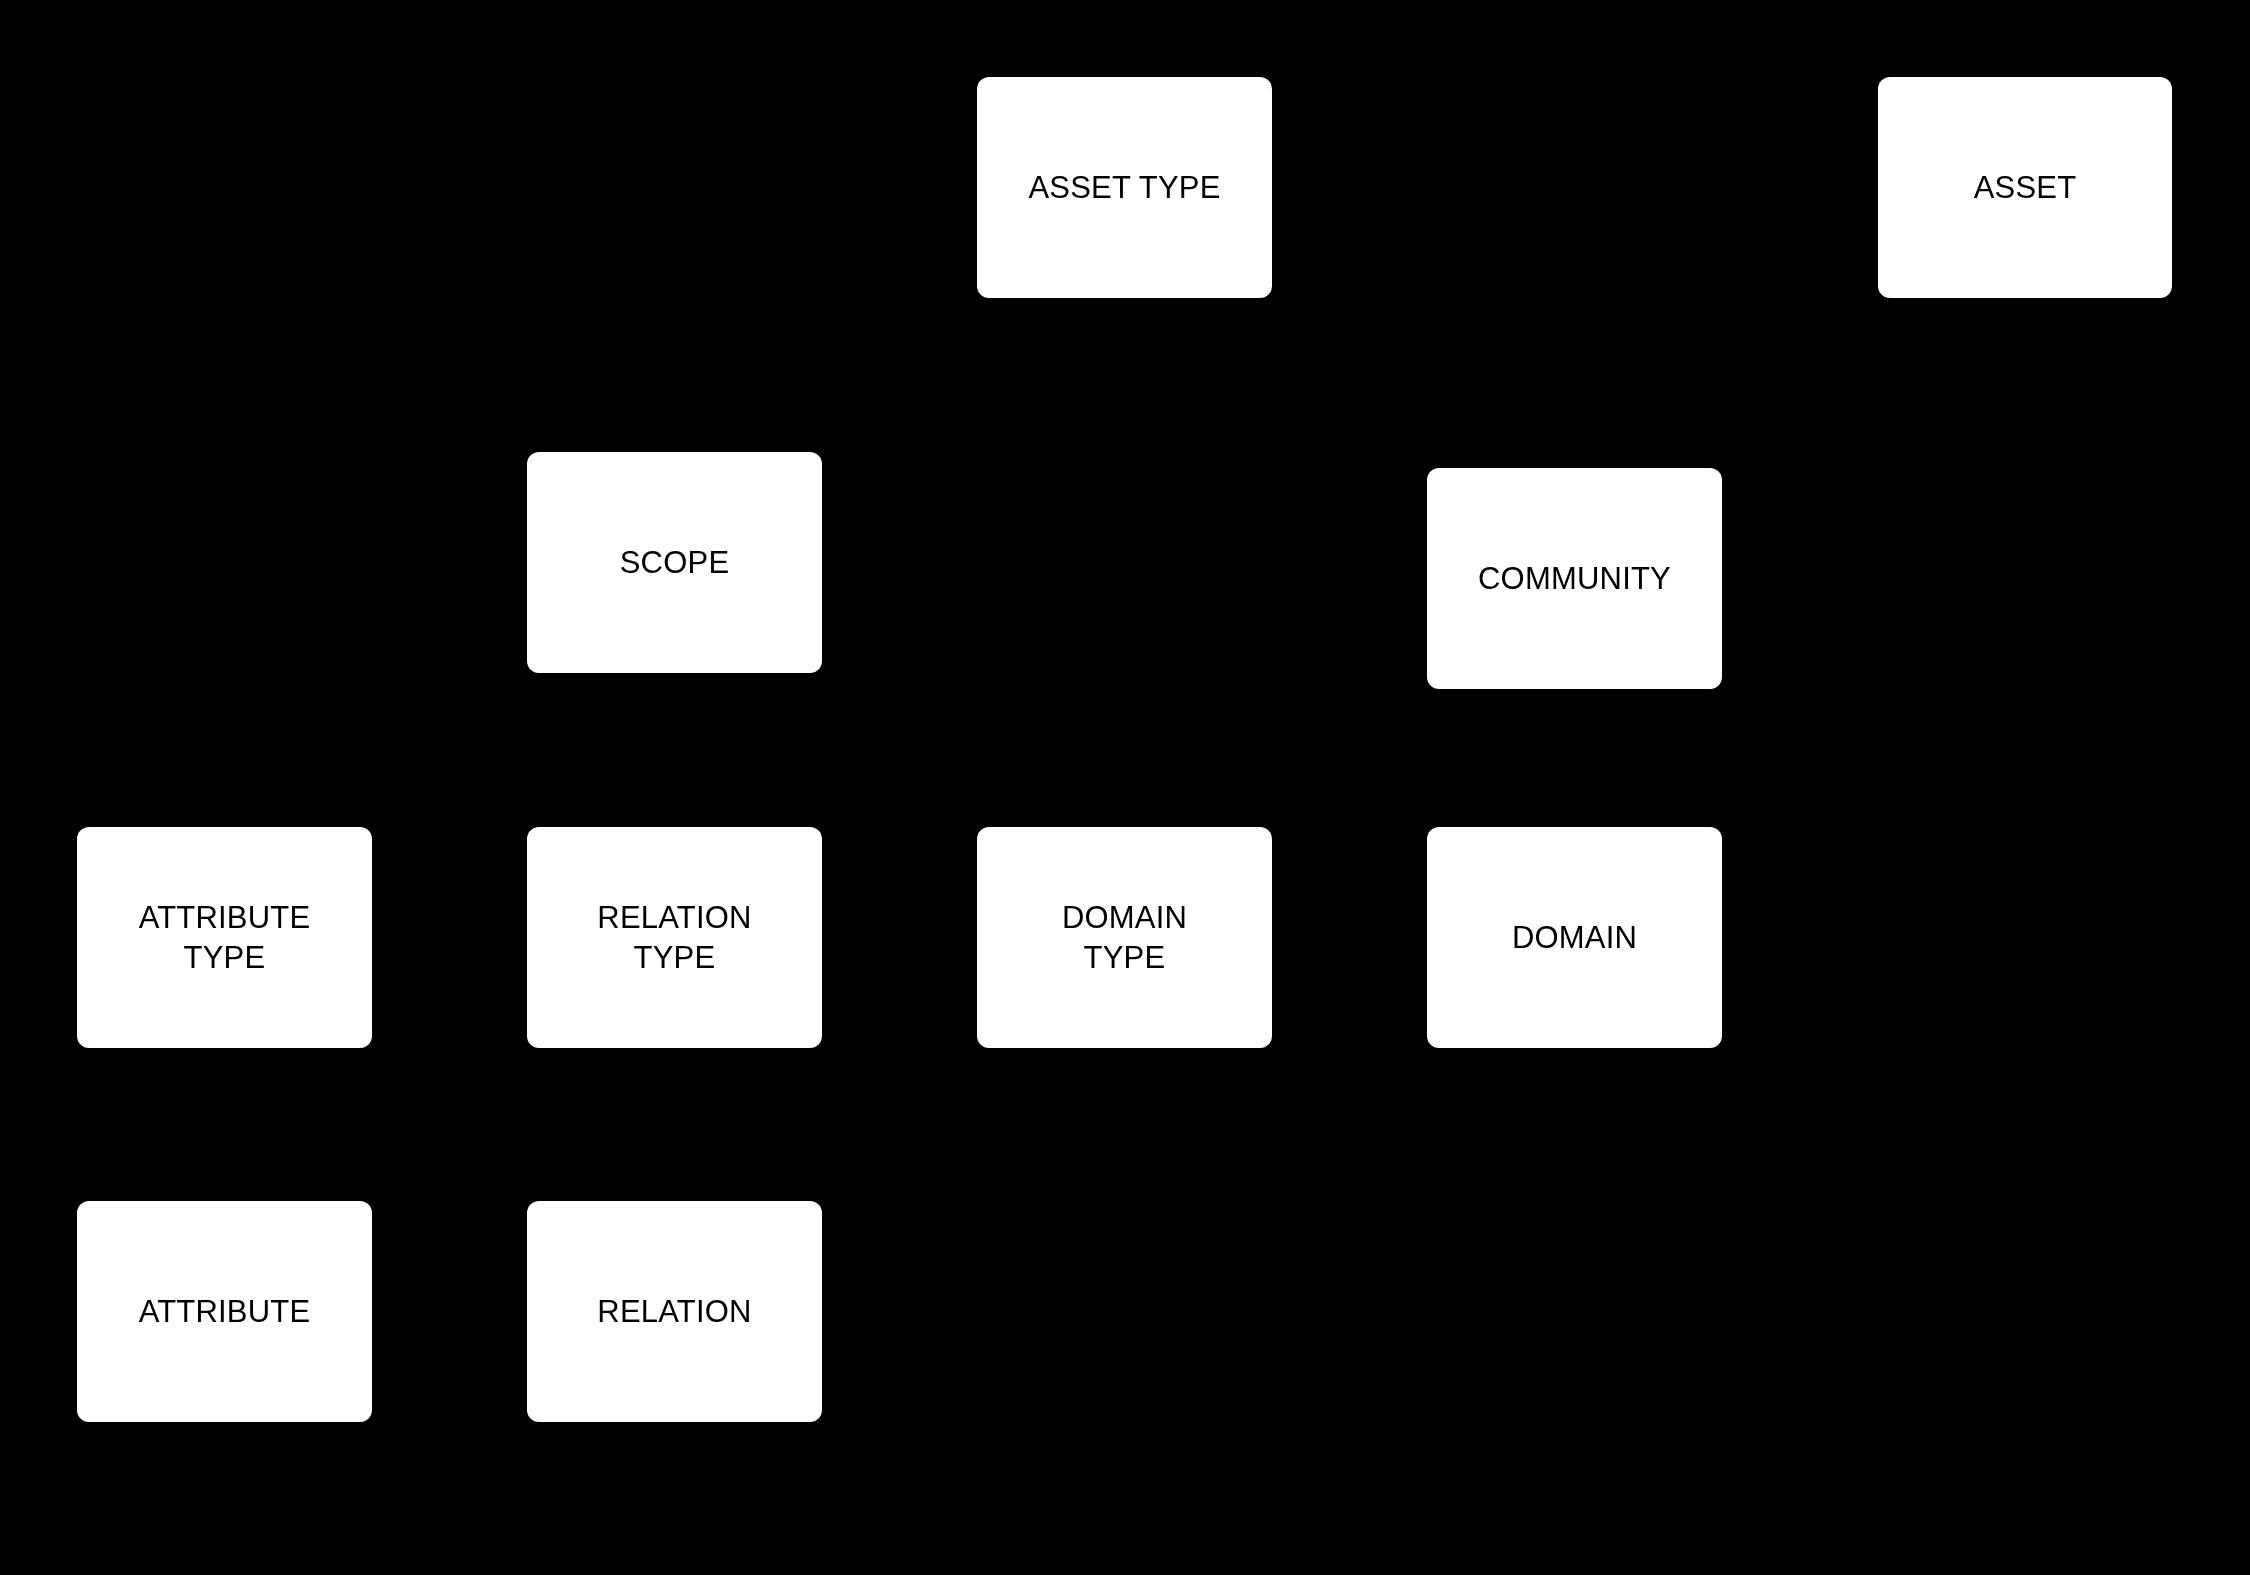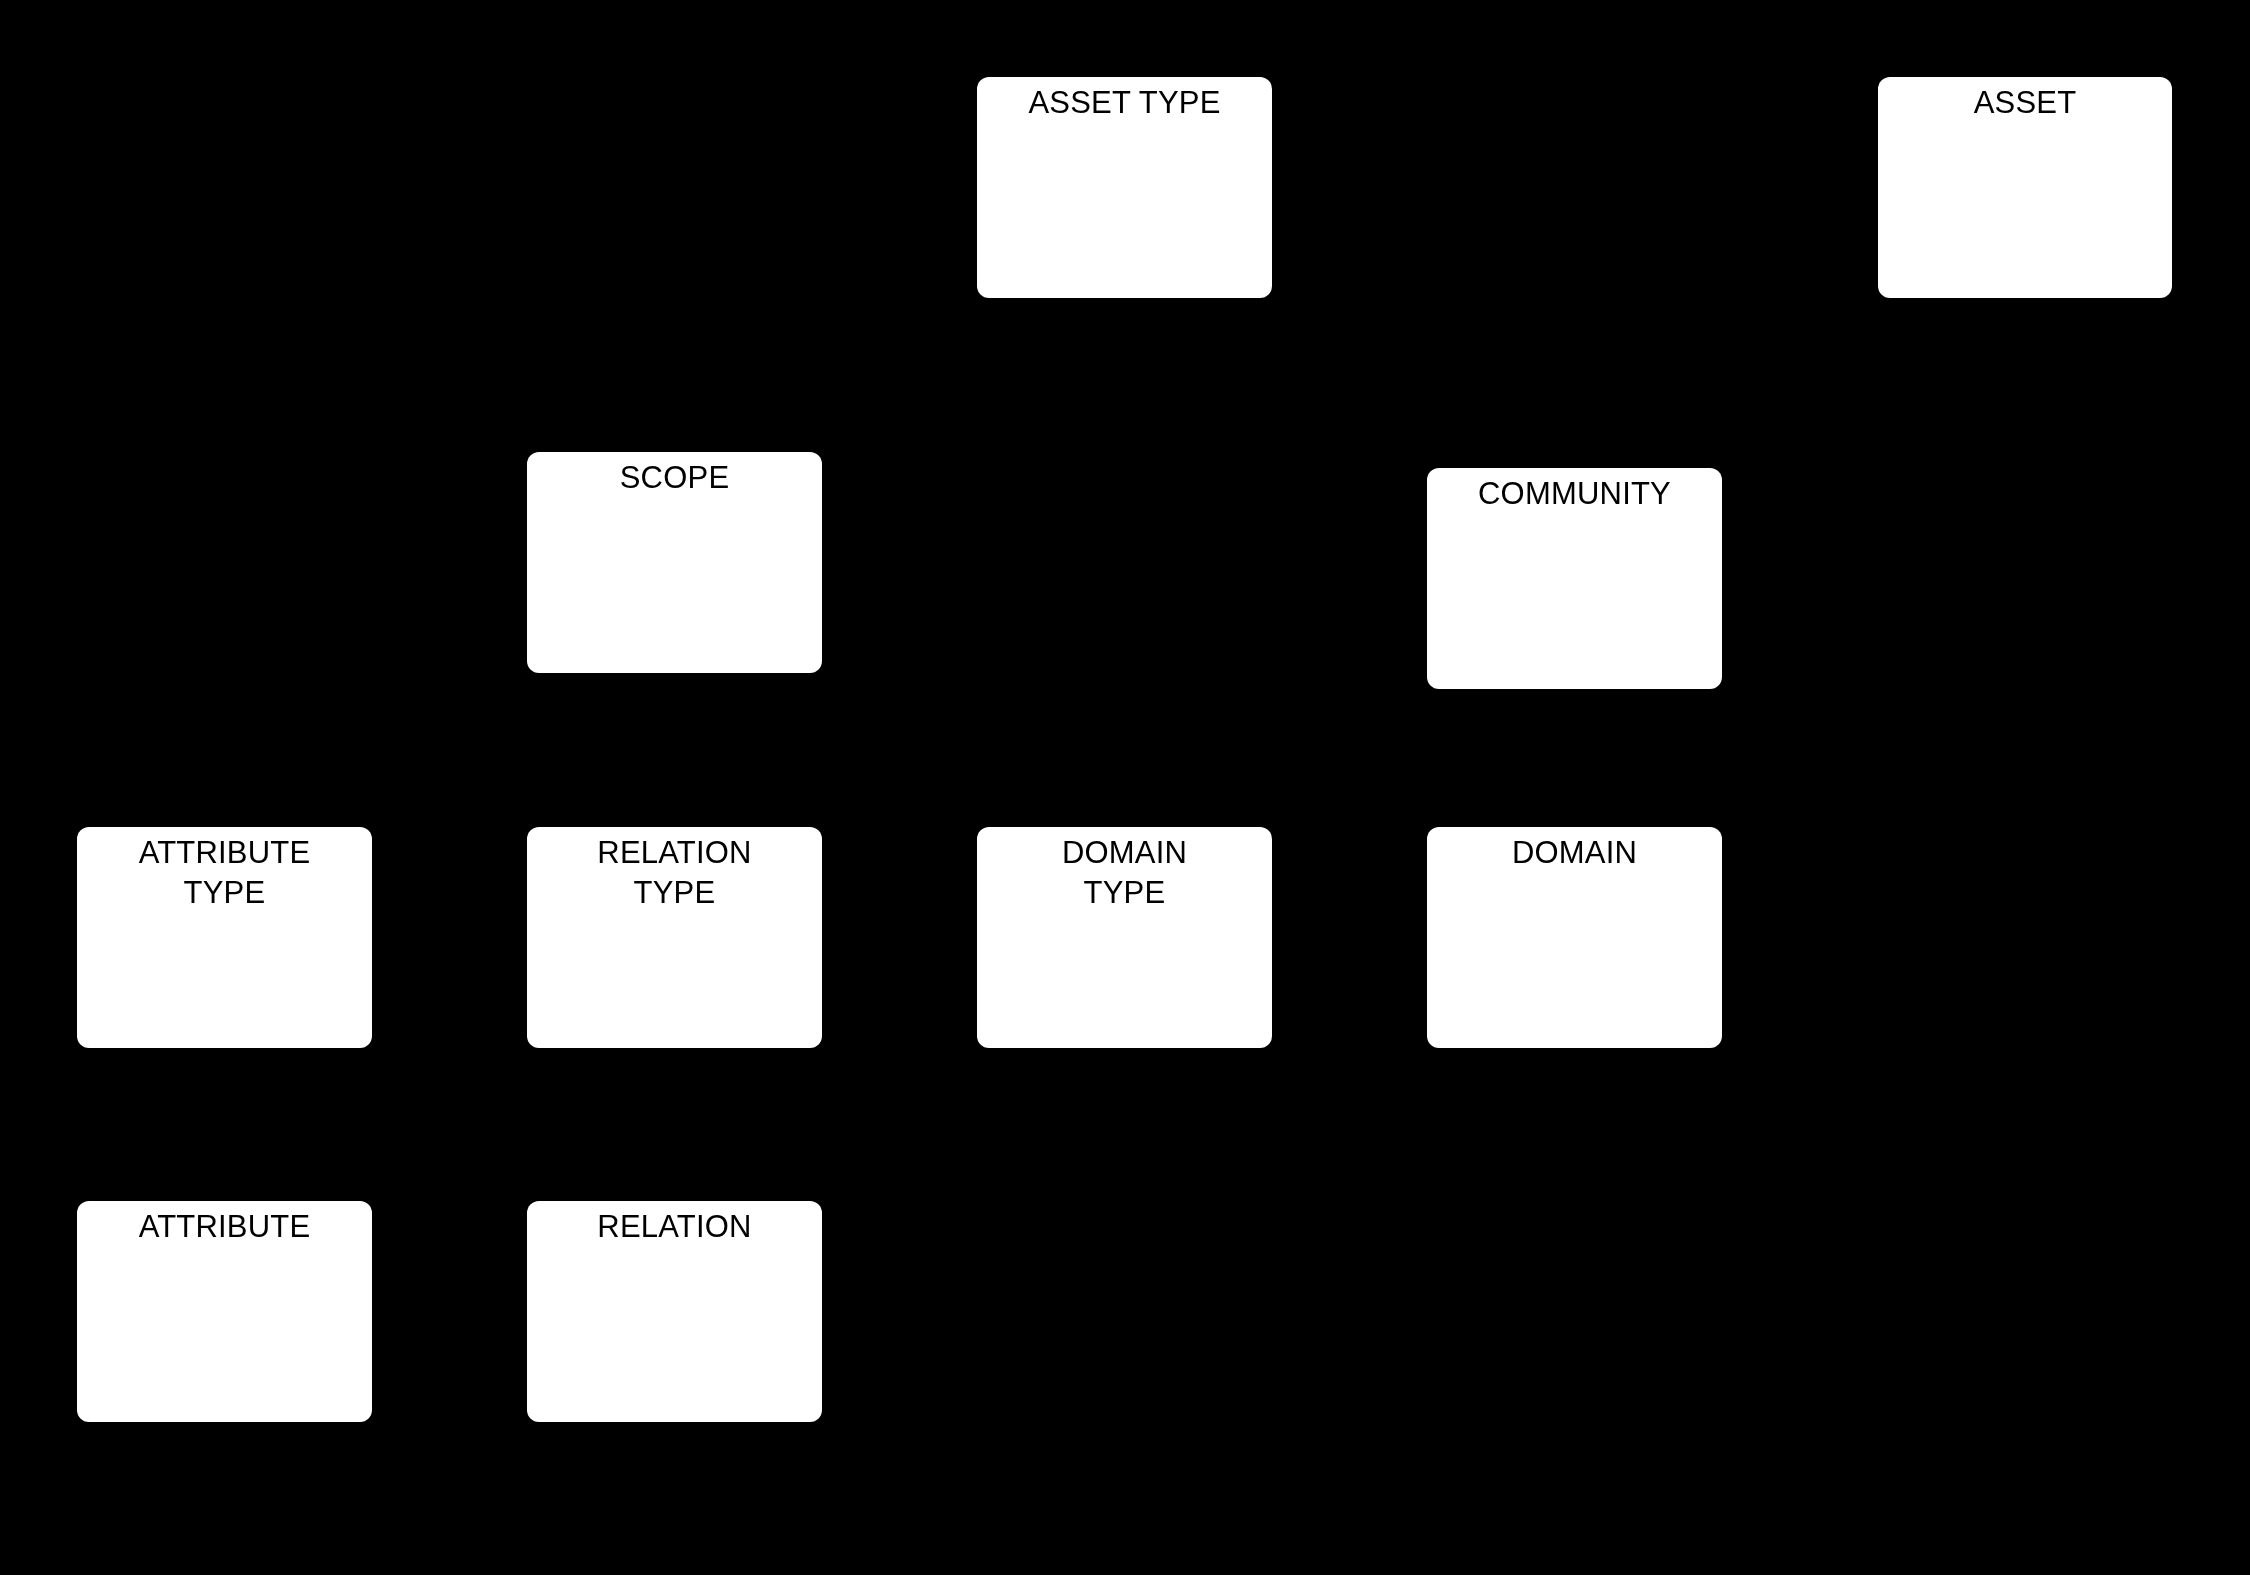--- a/index.html
+++ b/index.html
@@ -18,20 +18,21 @@
     position: relative;
     width: 2250px;
     height: 1575px;
     background: #000000;
   }
   .node-box {
     position: absolute;
     background: #ffffff;
     border-radius: 12px;
     display: flex;
+    align-items: center;
     justify-content: center;
     text-align: center;
     box-sizing: border-box;
     padding: 6px 10px;
   }
   .node-label {
     color: #000000;
     font-family: "Liberation Sans", sans-serif;
     font-size: 31px;
     font-weight: 400;

